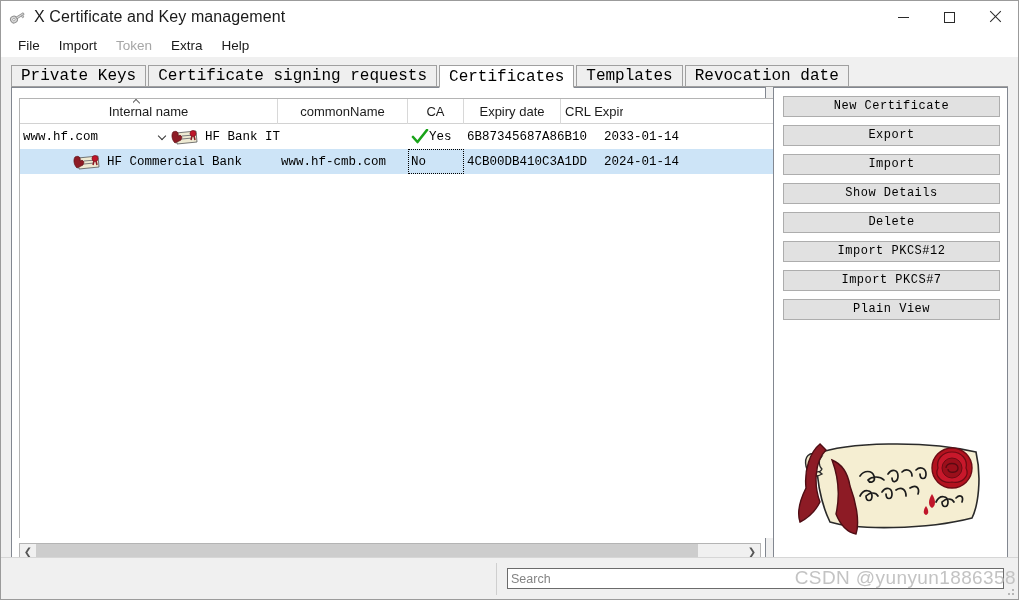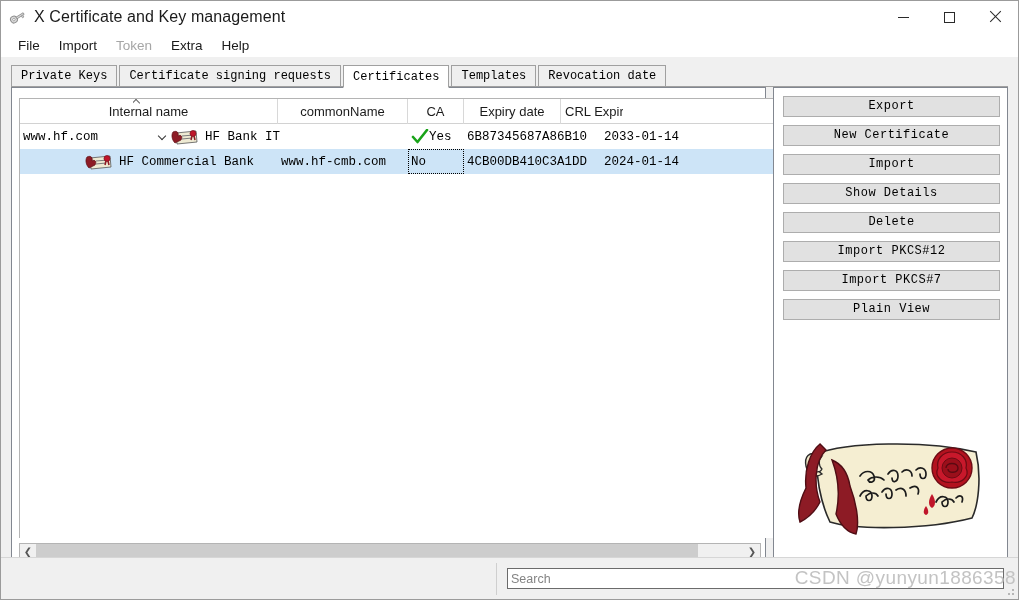--- a/index.html
+++ b/index.html
@@ -78,21 +78,21 @@
     position: absolute; left: 10px; top: 8px;
     width: 997px; height: 22px;
     display: flex; align-items: flex-end;
   }
   .tabstrip::after {
     content: ""; position: absolute; left: 0; bottom: 0;
     width: 997px; height: 1px; background: #a0a0a0;
   }
   .tab {
     font-family: "Liberation Mono", "DejaVu Sans Mono", monospace;
-    font-size: 12px; color: #000;
+    font-size: 16px; color: #000;
     height: 22px; line-height: 21px;
     padding: 0 9px;
     background: #efefef;
     border: 1px solid #a0a0a0;
     margin-right: 2px;
     position: relative; z-index: 1;
   }
   .tab.active {
     background: #ffffff;
     border-bottom: 1px solid #ffffff;
@@ -363,21 +363,21 @@
               </svg>
             </span>
             <span>Yes</span>
           </div>
           <div class="cell" style="width:137px">6B87345687A86B10</div>
           <div class="cell" style="width:97px">2033-01-14</div>
           <div class="cell" style="width:62px"></div>
         </div>
 
         <div class="row selected">
-          <div class="cell" style="width:258px;padding-left:16px">
+          <div class="cell" style="width:258px;padding-left:4px">
             <span class="expander"></span>
             <span class="expander"></span>
             <span class="expander"></span>
             <span class="cert-icon">
               <svg width="30" height="20" viewBox="0 0 30 20">
                 <path d="M6 6 L26 4 L27 15 L7 17 Z" fill="#eeead3" stroke="#555" stroke-width=".8"></path>
                 <path d="M3 5 C7 3 9 6 8 9 C11 7 13 10 11 13 L5 16 C2 13 1 8 3 5 Z" fill="#8d1b25" stroke="#5d1016" stroke-width=".7"></path>
                 <path d="M12 9 L24 8" stroke="#7b7b7b" stroke-width="1"></path>
                 <path d="M12 12 L22 11" stroke="#7b7b7b" stroke-width="1"></path>
                 <circle cx="23" cy="6.5" r="3" fill="#c0152a" stroke="#74101c" stroke-width=".7"></circle>
@@ -401,22 +401,22 @@
         <div class="sb-track">
           <div class="sb-thumb"></div>
         </div>
         <div class="sb-arrow">❯</div>
       </div>
 
     </div>
 
     <div class="side-panel">
       <div class="btns">
+        <div class="side-btn">New Certificate</div>
         <div class="side-btn">Export</div>
-        <div class="side-btn">New Certificate</div>
         <div class="side-btn">Import</div>
         <div class="side-btn">Show Details</div>
         <div class="side-btn">Delete</div>
         <div class="side-btn">Import PKCS#12</div>
         <div class="side-btn">Import PKCS#7</div>
         <div class="side-btn">Plain View</div>
       </div>
 
       <div class="deco">
         <svg width="210" height="120" viewBox="0 0 210 120">

